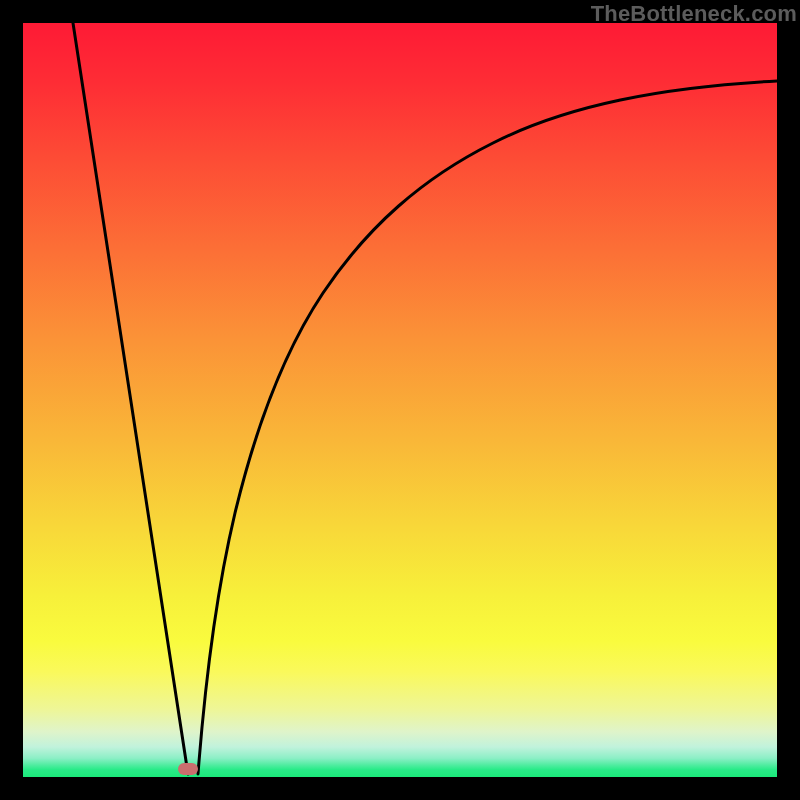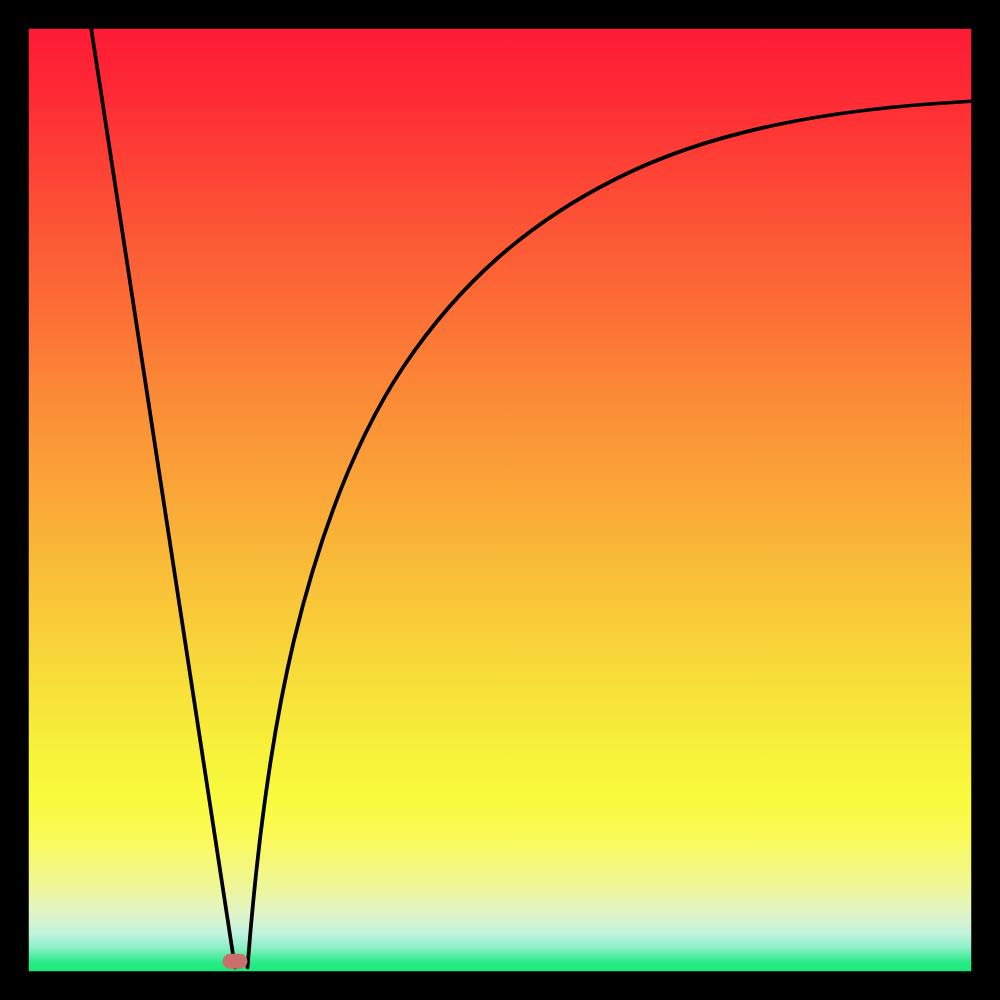--- a/index.html
+++ b/index.html
@@ -66,20 +66,21 @@
     background: #cb6e6e;
     border-radius: 6px;
   }
 </style>
 </head>
 <body>
 
 <div class="frame">
   <div class="plot-bg"></div>
 
+  <div class="watermark">TheBottleneck.com</div>
 
   <svg class="curve-layer" width="754" height="754" viewBox="0 0 754 754">
     <path d="M 50 0 L 165 751" fill="none" stroke="#000" stroke-width="3" stroke-linecap="round"></path>
     <path d="M 175 751
              C 182 660, 193 570, 212 490
              C 232 407, 260 330, 300 270
              C 345 203, 400 155, 470 120
              C 545 82, 640 64, 754 58" fill="none" stroke="#000" stroke-width="3" stroke-linecap="round"></path>
   </svg>
 

